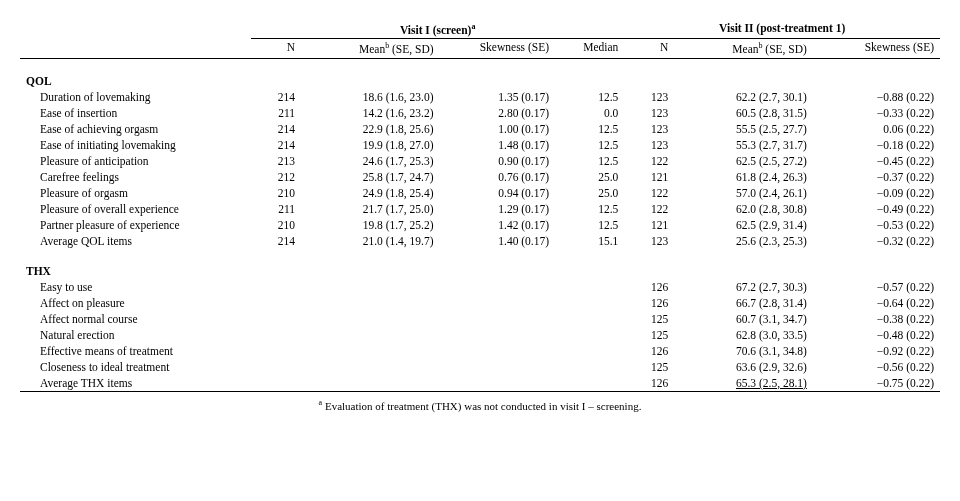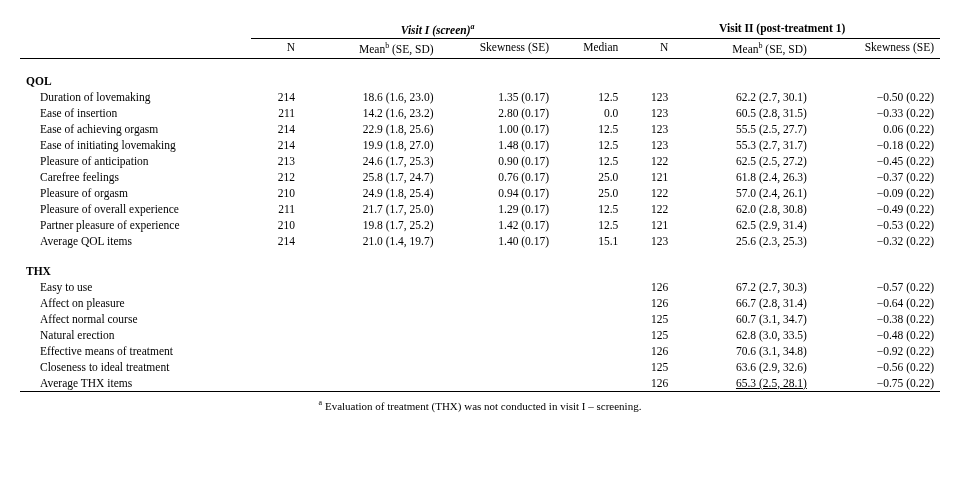--- a/index.html
+++ b/index.html
@@ -47,21 +47,20 @@
     .superscript {
       font-size: 8px;
       vertical-align: super;
     }
     .col-group-header {
       text-align: center;
       border-bottom: 1px solid #000;
     }
     .visit1-group {
       border-bottom: 1px solid #000;
-      font-style: italic;
     }
   </style>
 </head>
 <body>
 
 <table>
   <colgroup>
     <col style="width: 200px;">
     <col style="width: 38px;">
     <col style="width: 120px;">
@@ -97,21 +96,21 @@
         <td colspan="8">QOL</td>
       </tr>
       <tr class="item-row">
         <td>Duration of lovemaking</td>
         <td class="num">214</td>
         <td class="num">18.6 (1.6, 23.0)</td>
         <td class="num">1.35 (0.17)</td>
         <td class="num">12.5</td>
         <td class="num">123</td>
         <td class="num">62.2 (2.7, 30.1)</td>
-        <td class="num">−0.50 (0.22)</td>
+        <td class="num">−0.88 (0.22)</td>
       </tr>
       <tr class="item-row">
         <td>Ease of insertion</td>
         <td class="num">211</td>
         <td class="num">14.2 (1.6, 23.2)</td>
         <td class="num">2.80 (0.17)</td>
         <td class="num">0.0</td>
         <td class="num">123</td>
         <td class="num">60.5 (2.8, 31.5)</td>
         <td class="num">−0.33 (0.22)</td>

